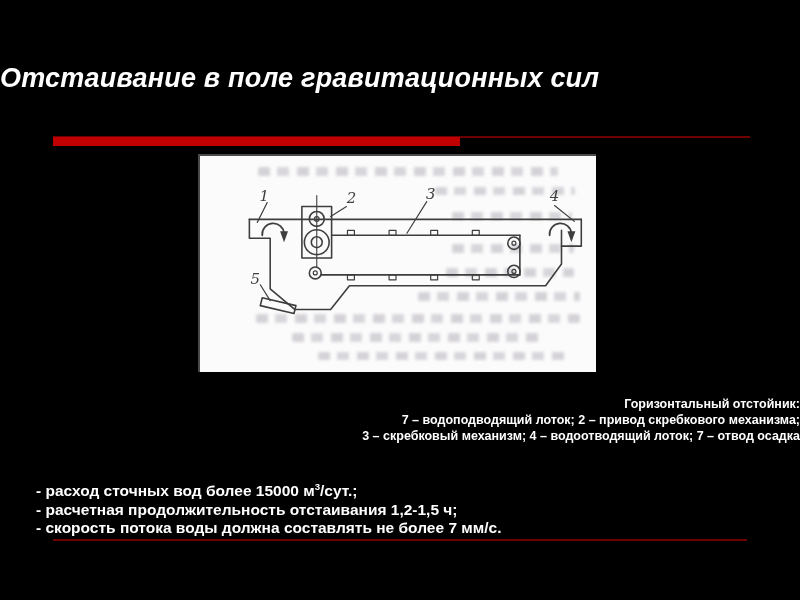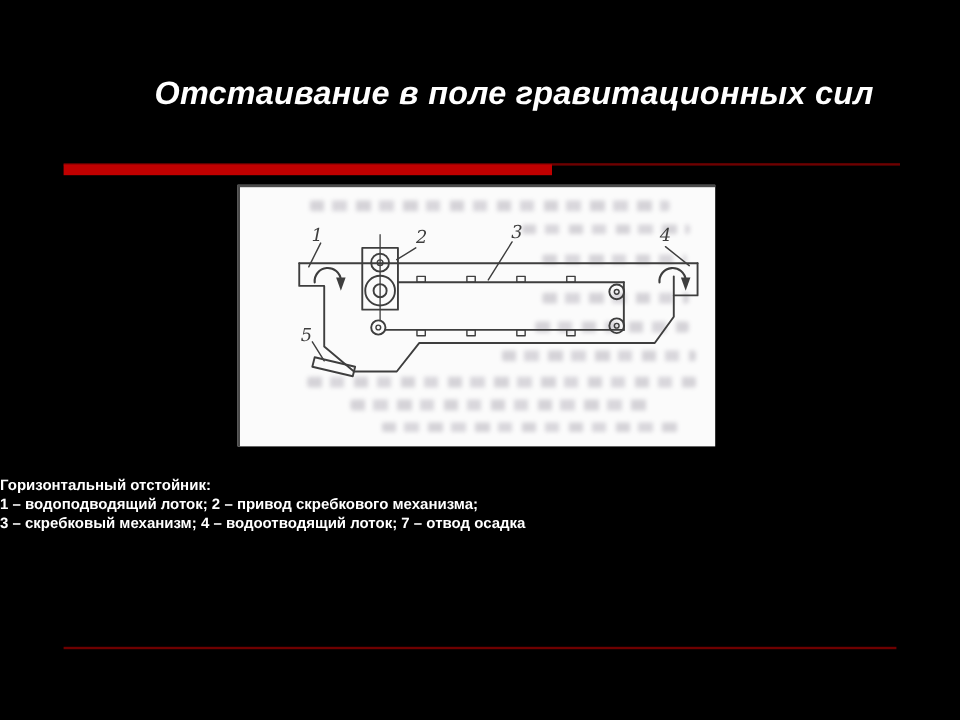--- a/index.html
+++ b/index.html
@@ -6,41 +6,41 @@
     --background:#000000; --accent-bar:#c00000; --accent-line:#6e0000;
     --heading:#a81414; --text:#ffffff; --diagram-ink:#3e3e3e; --panel-background:#fbfbfb;
   }
   html,body{margin:0;padding:0;background:#222;}
   .slide{
     position:relative; width:800px; height:600px; overflow:hidden;
     background:var(--background,#000);
     font-family:"Liberation Sans", sans-serif;
   }
   .slide-title{
-    position:absolute; left:16px; top:63px; width:712px;
-    text-align:right; color:var(--text,#fff);
+    position:absolute; left:0; top:63px; width:712px;
+    text-align:left; color:var(--text,#fff);
     font-size:27px; font-weight:bold; font-style:italic; letter-spacing:0.2px;
   }
   .rule-thin-top{position:absolute; left:53px; top:136px; width:697px; height:2px; background:var(--accent-line,#6e0000);}
   .rule-thick{position:absolute; left:53px; top:137px; width:407px; height:9px; background:var(--accent-bar,#c00000);}
   .rule-thin-bottom{position:absolute; left:53px; top:539px; width:694px; height:2px; background:var(--accent-line,#6e0000);}
 
   .figure-panel{
     position:absolute; left:198px; top:154px; width:398px; height:218px;
     background:var(--panel-background,#fbfbfb);
     border-top:2px solid #4a4a4a; border-left:2px solid #4a4a4a;
     box-sizing:border-box;
   }
   .smudge{position:absolute; filter:blur(1.6px); opacity:.30; border-radius:2px;
     background:repeating-linear-gradient(90deg,#7d7787 0 12px,transparent 12px 19px,#8a8494 19px 31px,transparent 31px 39px);}
   .diagram-svg{position:absolute; left:0; top:0; width:100%; height:100%; color:var(--diagram-ink,#3e3e3e);}
   .diagram-svg text{font-family:"DejaVu Serif", serif; font-style:italic; font-size:15px; fill:currentColor;}
 
   .figure-caption{
-    position:absolute; left:0; top:396px; width:800px; text-align:left;
+    position:absolute; left:0; top:396px; width:800px; text-align:right;
     color:var(--text,#fff); font-size:12.5px; font-weight:bold; line-height:16px;
   }
   .conditions-heading{
     position:absolute; left:43px; top:457px;
     color:var(--heading,#a81414); font-size:17px; font-weight:bold;
   }
   .conditions-list{
     position:absolute; left:36px; top:478px; width:720px;
     color:var(--text,#fff); font-size:15.5px; font-weight:bold; line-height:18.4px;
   }
@@ -129,20 +129,25 @@
         <text x="152" y="47" text-anchor="middle">2</text>
         <text x="232" y="43" text-anchor="middle">3</text>
         <text x="357" y="45" text-anchor="middle">4</text>
         <text x="55" y="129" text-anchor="middle">5</text>
       </g>
     </svg>
   </div>
 
   <div class="figure-caption">
     <div>Горизонтальный отстойник:</div>
-    <div>1 – водоподводящий лоток; 2 – привод скребкового механизма;</div>
+    <div>7 – водоподводящий лоток; 2 – привод скребкового механизма;</div>
     <div>3 – скребковый механизм; 4 – водоотводящий лоток; 7 – отвод осадка</div>
   </div>
 
 
+  <div class="conditions-list">
+    <div><span>- расход сточных вод более 15000 м</span><sup>3</sup><span>/сут.;</span></div>
+    <div>- расчетная продолжительность отстаивания 1,2-1,5 ч;</div>
+    <div>- скорость потока воды должна составлять не более 7 мм/с.</div>
+  </div>
 
   <div class="rule-thin-bottom"></div>
 </div>
 
 </body></html>

